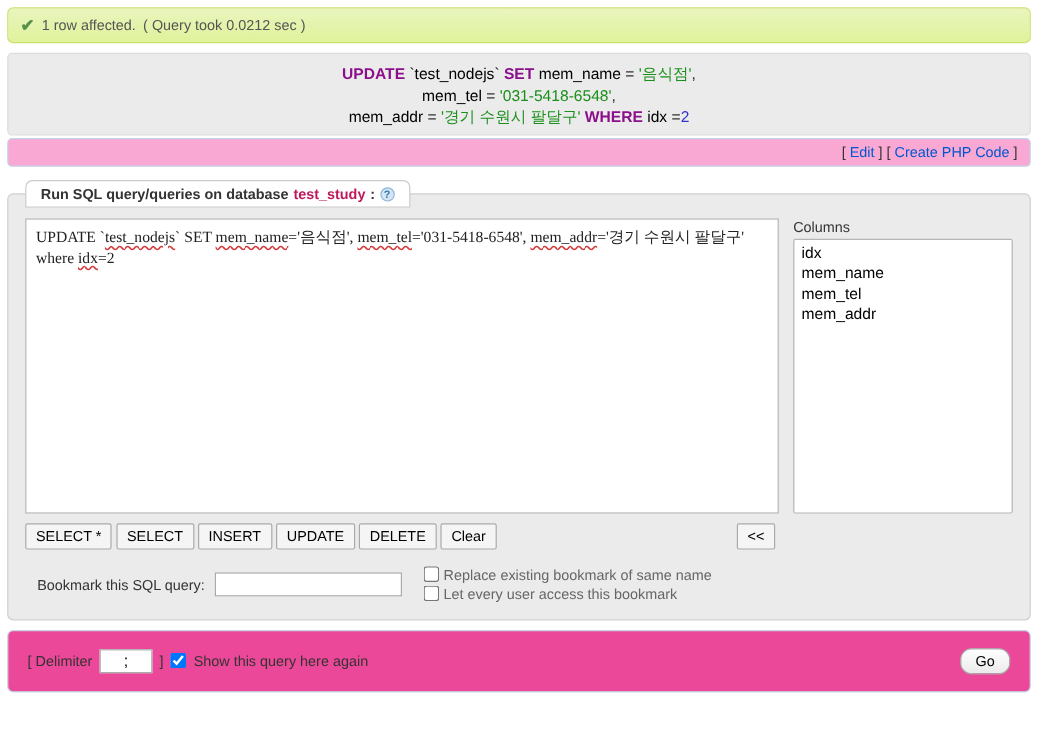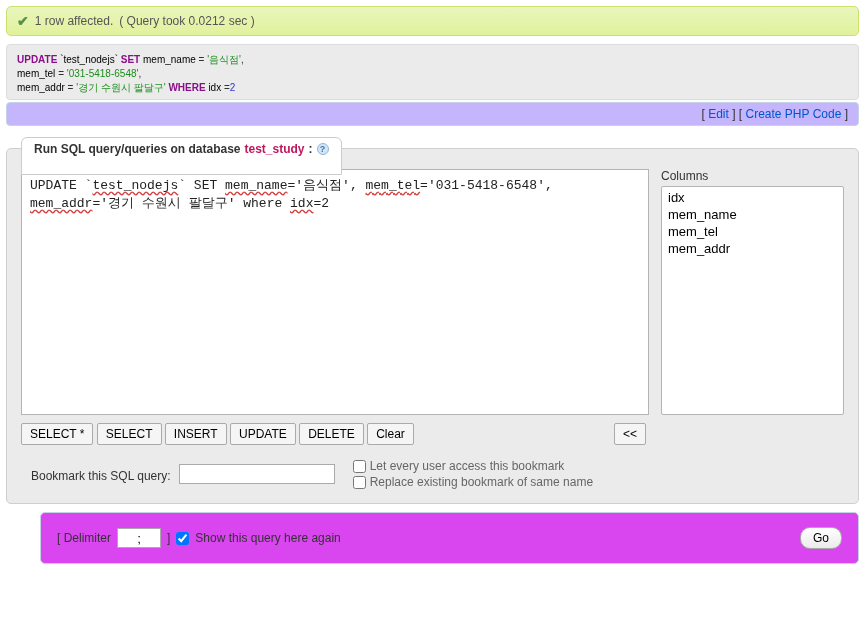--- a/index.html
+++ b/index.html
@@ -25,29 +25,30 @@
     color: #549249;
     font-weight: bold;
     font-size: 14px;
   }
   .sql-preview {
     background: #ebebeb;
     border: 1px solid #dcdcdc;
     border-radius: 4px;
     margin-top: 8px;
     padding: 8px 10px 4px 10px;
-    font-size: 10px;
+    font-size: 13px;
     line-height: 1.4;
+    text-align: center;
   }
   .sql-preview .kw { color: #8b0f8b; font-weight: bold; }
   .sql-preview .fn { color: #000; }
   .sql-preview .str { color: #1a8f1a; }
   .sql-preview .num { color: #3333cc; }
   .links-bar {
-    background: #c4b5fd;
+    background: #f9a8d4;
     border: 1px solid #c4d4e6;
     border-radius: 4px;
     margin-top: 2px;
     padding: 4px 10px;
     text-align: right;
     color: #333;
     font-size: 12px;
   }
   .links-bar a { color: #0056cc; text-decoration: none; }
   .query-panel {
@@ -58,21 +59,21 @@
     padding: 12px 14px 14px 14px;
     position: relative;
   }
   .query-panel .legend {
     position: absolute;
     top: -12px;
     left: 14px;
     background: #fff;
     border: 1px solid #ccc;
     border-radius: 6px 6px 0 0;
-    padding: 4px 12px 18px 12px;
+    padding: 4px 12px 3px 12px;
     font-size: 12px;
     font-weight: bold;
     color: #333;
     display: flex;
     align-items: center;
     gap: 4px;
   }
   .query-panel .legend .dbname { color: #be185d; font-weight: bold; }
   .help-icon {
     display: inline-flex;
@@ -90,21 +91,21 @@
     display: flex;
     gap: 8px;
     margin-top: 8px;
   }
   .sql-textarea {
     flex: 1;
     height: 246px;
     border: 1px solid #b5b5b5;
     background: #fff;
     padding: 6px 8px;
-    font-family: Liberation Mono, monospace;
+    font-family: Liberation Serif, serif;
     font-size: 13px;
     resize: none;
     color: #222;
   }
   .columns-pane {
     width: 183px;
     margin-left: 4px;
     display: flex;
     flex-direction: column;
   }
@@ -150,29 +151,28 @@
     background: #fff;
   }
   .bookmark-opts {
     display: flex;
     flex-direction: column;
     gap: 2px;
     margin-left: 10px;
   }
   .bookmark-opts label { display:flex; align-items:center; gap:4px; white-space:nowrap; color:#666; }
   .footer-bar {
-    background: #d946ef;
+    background: #ec4899;
     border: 1px solid #c4d4e6;
     border-radius: 5px;
     padding: 14px 16px;
     margin-top: 8px;
     display: flex;
     align-items: center;
     justify-content: space-between;
-    margin-left: 34px;
   }
   .footer-left { display:flex; align-items:center; gap:6px; }
   .footer-left input[type="text"]{
     border:1px solid #aaa; width:44px; height:20px; padding:2px 4px; background:#fff;
     text-align:center;
   }
   .go-btn {
     background: linear-gradient(#ffffff,#ebebeb);
     border:1px solid #aaa;
     border-radius: 10px;
@@ -220,25 +220,25 @@
       <div class="btn-row">
         <div class="main-btns"><button class="btn">SELECT *</button> <button class="btn">SELECT</button> <button class="btn">INSERT</button> <button class="btn">UPDATE</button> <button class="btn">DELETE</button> <button class="btn">Clear</button> </div>
         <div class="col-btn-wrap"><button class="btn">&lt;&lt;</button></div>
       </div>
       <div class="bookmark-row">
         <span style="padding-top:3px;">Bookmark this SQL query:</span>
         <input type="text" value="" style="">
         <div class="bookmark-opts">
           <label>
             <input type="checkbox" style="">
-            <span>Let every user access this bookmark</span>
+            <span>Replace existing bookmark of same name</span>
           </label>
           <label>
             <input type="checkbox" style="">
-            <span>Replace existing bookmark of same name</span>
+            <span>Let every user access this bookmark</span>
           </label>
         </div>
       </div>
     </div>
     <div class="footer-bar">
       <div class="footer-left">
         <span>[ Delimiter</span>
         <input type="text" value=";" style="">
         <span>]</span> 
         <input type="checkbox" checked="" style="">

